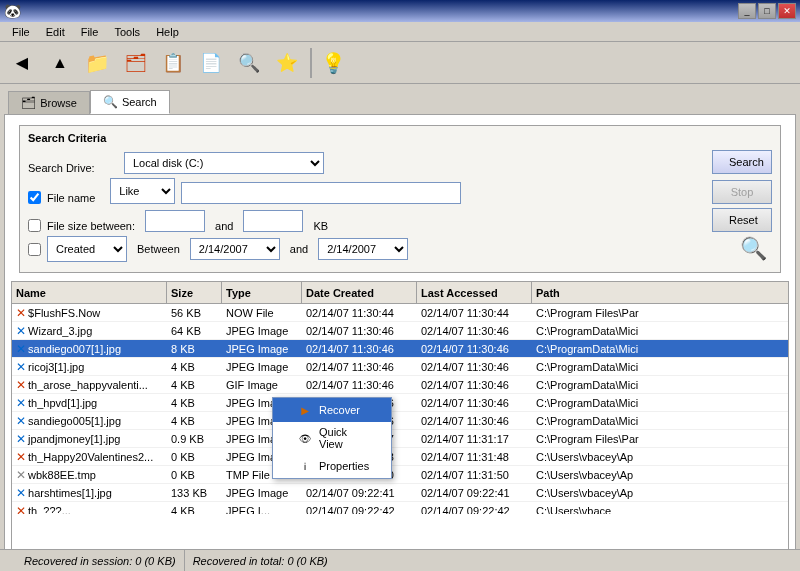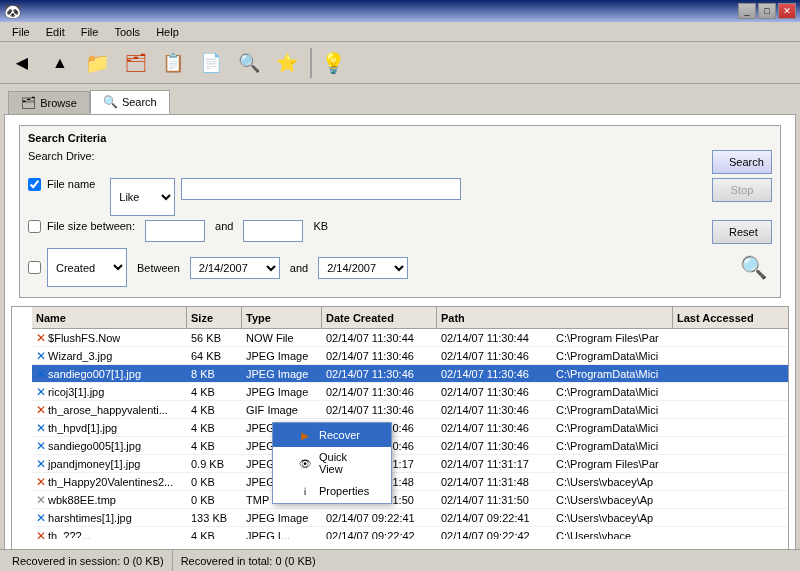--- a/index.html
+++ b/index.html
@@ -23,36 +23,36 @@
 
     
     .tab-bar { background: #d4d0c8; padding: 4px 8px 0 8px; display: flex; align-items: flex-end; }
     .tab { padding: 4px 12px; border: 1px solid #a0a0a0; border-bottom: none; cursor: pointer; font-size: 11px; background: #d4d0c8; display: flex; align-items: center; gap: 4px; }
     .tab.inactive { background: #c0bdb4; margin-bottom: 0; }
     .tab.active { background: white; border-bottom: 1px solid white; position: relative; z-index: 2; }
 
     
     .search-criteria { border: 1px solid #a0a0a0; margin: 4px 8px; padding: 6px 8px; background: #f5f4f0; }
     .criteria-title { font-size: 11px; font-weight: bold; margin-bottom: 6px; }
-    .criteria-row { display: flex; align-items: flex-start; gap: 6px; margin-bottom: 4px; }
+    .criteria-row { display: flex; align-items: flex-end; gap: 6px; margin-bottom: 4px; }
     .criteria-label { width: 90px; font-size: 11px; }
     
     select, input[type="text"] { font-size: 11px; height: 22px; border: 1px solid #7a96c2; background: white; padding: 1px 4px; }
     .drive-select { width: 200px; }
     .file-pattern { width: 200px; }
     .size-input { width: 60px; }
     
     input[type="checkbox"] { width: 13px; height: 13px; }
     
     .btn { height: 24px; padding: 0 16px; font-size: 11px; border: 1px solid #7a96c2; background: linear-gradient(to bottom, #f0f0f0, #d8d8d8); cursor: pointer; }
     .btn.search-btn { background: linear-gradient(to bottom, #eef0ff, #ccd0f0); border-color: #7a96c2; }
     .btn:disabled { color: #a0a0a0; cursor: default; }
 
     
-    .file-list-container { margin: 4px 8px 4px 8px; border: 1px solid #a0a0a0; overflow: hidden; position: relative; padding-left: 20px; }
+    .file-list-container { margin: 4px 8px 4px 8px; border: 1px solid #a0a0a0; overflow: hidden; position: relative; }
     .file-list-header { display: flex; background: #e8e4dc; border-bottom: 1px solid #a0a0a0; height: 22px; align-items: center; }
     .col-header { font-size: 11px; font-weight: bold; padding: 0 4px; border-right: 1px solid #a0a0a0; height: 100%; display: flex; align-items: center; cursor: pointer; white-space: nowrap; overflow: hidden; }
     .col-header:last-child { border-right: none; }
     
     .col-name { width: 155px; flex-shrink: 0; }
     .col-size { width: 55px; flex-shrink: 0; }
     .col-type { width: 80px; flex-shrink: 0; }
     .col-date { width: 115px; flex-shrink: 0; }
     .col-accessed { width: 115px; flex-shrink: 0; }
     .col-path { flex: 1; }
@@ -62,21 +62,21 @@
     .file-row.selected { background: #316ac5; color: white; }
     .file-cell { font-size: 11px; padding: 0 4px; overflow: hidden; white-space: nowrap; text-overflow: ellipsis; height: 100%; display: flex; align-items: center; }
     
     
     .context-menu { position: absolute; background: white; border: 1px solid #7a96c2; box-shadow: 2px 2px 6px rgba(0,0,0,0.3); z-index: 100; width: 120px; }
     .context-menu-item { padding: 4px 20px 4px 24px; font-size: 11px; cursor: pointer; display: flex; align-items: center; gap: 6px; }
     .context-menu-item.highlighted { background: #316ac5; color: white; }
     .menu-icon { width: 16px; height: 16px; flex-shrink: 0; display: flex; align-items: center; justify-content: center; font-size: 12px; }
 
     
-    .status-bar { background: #d4d0c8; border-top: 1px solid #a0a0a0; height: 22px; display: flex; align-items: center; padding: 0 4px; gap: 0; position: absolute; bottom: 0; left: 0; right: 0; }
+    .status-bar { background: #d4d0c8; border-top: 1px solid #a0a0a0; height: 22px; display: flex; align-items: center; padding: 0 16px; gap: 0; position: absolute; bottom: 0; left: 0; right: 0; font-style: italic; }
     .status-item { font-size: 11px; padding: 0 8px; border-right: 1px solid #a0a0a0; height: 100%; display: flex; align-items: center; }
     .status-item:last-child { border-right: none; }
 
     .layout { display: flex; flex-direction: column; height: 571px; }
   </style>
 </head>
 <body>
 
 <div class="layout">
 
@@ -123,49 +123,50 @@
     </div>
   </div>
 
   <div style="background:white; border: 1px solid #a0a0a0; margin: 0 4px; flex:1; display:flex; flex-direction:column; padding: 6px; position:relative;">
 
     <div class="search-criteria">
       <div class="criteria-title">Search Criteria</div>
 
       <div class="criteria-row">
         <label class="criteria-label">Search Drive:</label>
+        <select class="drive-select"><option>Local disk (C:)</option><option>Local disk (D:)</option><option>Local disk (E:)</option></select>
         <div style="flex:1;"></div>
         <button class="btn search-btn" style="width:60px;">Search</button>
       </div>
 
       <div class="criteria-row">
         <input type="checkbox" checked="" style="">
         <label style="margin-right:9px;">File name</label>
-        <select style="width:65px;height:38px;font-size:11px;border:1px solid #7a96c2;">
+        <select style="width:65px;height:26px;font-size:11px;border:1px solid #7a96c2;">
           <option>Like</option><option>Exact</option><option>Regex</option>
         </select>
         <input type="text" class="file-pattern" style="width: 280px;">
         <div style="flex:1;"></div>
         <button class="btn" disabled="" style="width:60px;">Stop</button>
       </div>
 
       <div class="criteria-row">
         <input type="checkbox" style="">
         <label style="margin-right:4px;">File size between:</label>
         <input type="text" class="size-input" style="">
         <span style="margin: 0 4px;">and</span>
         <input type="text" class="size-input" style="">
         <span style="margin-left:4px;">KB</span>
         <div style="flex:1;"></div>
         <button class="btn" style="width:60px;">Reset</button>
       </div>
 
       <div class="criteria-row" style="align-items:center;">
         <input type="checkbox" style="">
-        <select style="width:80px;height:39px;font-size:11px;border:1px solid #7a96c2;">
+        <select style="width:80px;height:26px;font-size:11px;border:1px solid #7a96c2;">
           <option>Created</option><option>Modified</option><option>Accessed</option>
         </select>
         <span style="margin: 0 4px;">Between</span>
         <select style="width:90px;height:22px;font-size:11px;border:1px solid #7a96c2;">
           <option>2/14/2007</option>
         </select>
         <span style="margin: 0 4px;">and</span>
         <select style="width:90px;height:22px;font-size:11px;border:1px solid #7a96c2;">
           <option>2/14/2007</option>
         </select>
@@ -174,22 +175,22 @@
       </div>
     </div>
 
     <div class="file-list-container" style="flex:1; margin: 4px 0 0 0; position:relative;">
 
       <div class="file-list-header">
         <div class="col-header col-name">Name</div>
         <div class="col-header col-size">Size</div>
         <div class="col-header col-type">Type</div>
         <div class="col-header col-date">Date Created</div>
+        <div class="col-header col-accessed">Last Accessed</div>
         <div class="col-header col-path">Path</div>
-        <div class="col-header col-accessed">Last Accessed</div>
       </div>
 
       <div class="file-list-body" id="fileListBody">
       <div class="file-row">
       <div class="file-cell col-name">
         <span style="color:#cc3300; margin-right:2px; font-size:12px;">✕</span>
         <span>$FlushFS.Now</span>
       </div>
       <div class="file-cell col-size">56 KB</div>
       <div class="file-cell col-type">NOW File</div>

